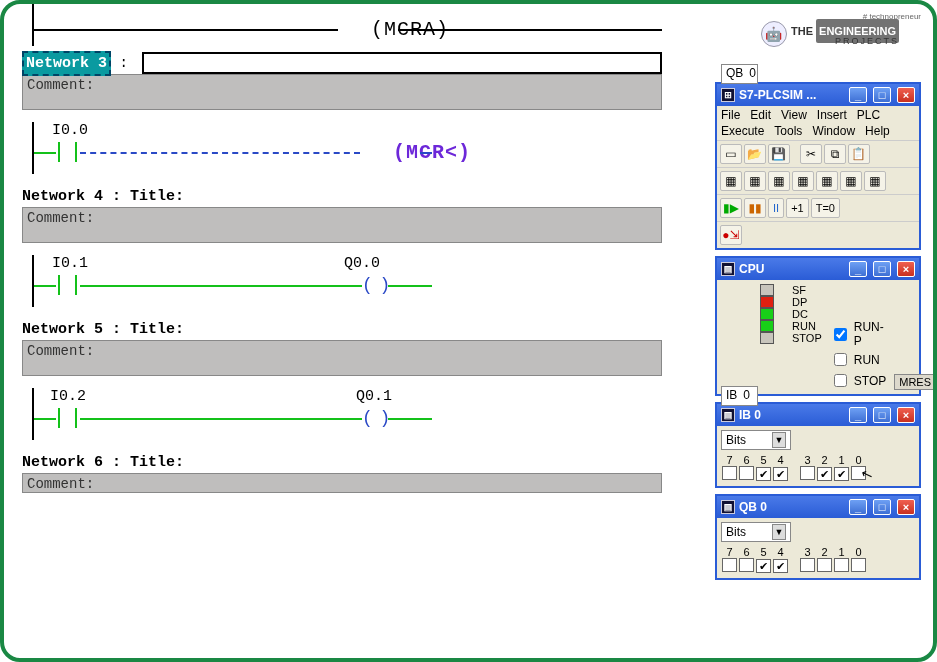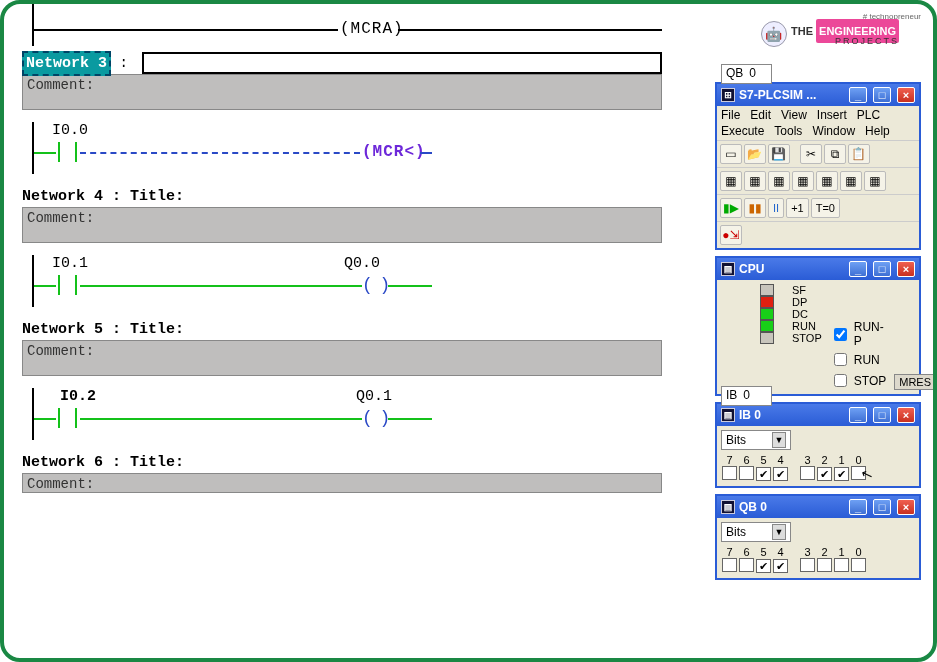--- a/index.html
+++ b/index.html
@@ -35,21 +35,21 @@
   .logo-row { display: flex; align-items: center; gap: 4px; }
   .logo-bot {
     width: 26px; height: 26px; border-radius: 50%;
     background: #eef; border: 1px solid #99a;
     display: flex; align-items: center; justify-content: center;
     font-size: 14px;
   }
   .logo-text { line-height: 1; }
   .logo-top { font-size: 8px; color: #666; text-align: right; }
   .logo-main { font-size: 11px; font-weight: bold; color: #333; }
-  .logo-eng { background: #ec4899; color: #fff; padding: 6px 3px; border-radius: 2px; }
+  .logo-eng { background: #737373; color: #fff; padding: 6px 3px; border-radius: 2px; }
   .logo-sub { font-size: 9px; text-align: right; color: #333; letter-spacing: 2px; }
 
   
   .rung-plain {
     position: relative;
     height: 40px;
     margin-bottom: 6px;
   }
   .powerrail {
     position: absolute; left: 10px; top: 0; bottom: 0;
@@ -57,23 +57,24 @@
   }
   .hwire {
     position: absolute; top: 50%; height: 0;
     border-top: 2px solid #000;
   }
   .hwire.green { border-top: 2px solid #14c11a; }
   .hwire.dash { border-top: 2px dashed #2a49c6; }
   .coil {
     position: absolute; top: 50%; transform: translateY(-50%);
     font-family: "Courier New", monospace;
-    font-size: 16px;
+    font-size: 20px;
     letter-spacing: 1px;
     white-space: nowrap;
+    margin-left: 31px;
   }
   .coil.dash { color: #6d28d9; font-weight: bold; }
   .addr {
     position: absolute;
     font-size: 15px;
     top: -18px;
     color: #000;
   }
   .contact {
     position: absolute; top: 50%; transform: translateY(-50%);
@@ -191,21 +192,21 @@
     align-self: flex-end;
   }
 
   .io-body { padding: 4px; background: #ece9d8; }
   .io-row1 { display: flex; gap: 4px; align-items: center; margin-bottom: 4px; }
   .io-field {
     height: 20px; border: 1px solid #888;
     background: #fff; padding: 1px 4px;
     font-size: 12px;
   }
-  .io-field.addr { width: 51px; display: flex; gap: 6px; }
+  .io-field.addr { width: 37px; display: flex; gap: 6px; }
   .io-select { width: 70px; display: flex; justify-content: space-between; align-items: center; }
   .sel-arrow { width: 14px; height: 16px; background: #ddd; border: 1px solid #888; display: inline-flex; align-items: center; justify-content: center; font-size: 9px; }
   .bit-row { display: flex; gap: 0; align-items: center; }
   .bit-col { width: 17px; text-align: center; font-size: 11px; }
   .bit-gap { width: 10px; }
   .bit-box { width: 15px; height: 14px; border: 1px solid #666; background: #fff; display: inline-flex; align-items: center; justify-content: center; font-size: 11px; margin: 0 auto; }
   .cursor-arrow {
     position: absolute;
     font-size: 14px;
     color: #000;
@@ -281,21 +282,21 @@
 
     <div class="net-title">
       <span>Network 5</span>
       <span>:</span>
       <span>Title:</span>
     </div>
     <div class="comment-block">Comment:</div>
 
     <div class="ladder-block">
       <div class="powerrail"></div>
-      <span class="addr" style="left:38px; top:0;font-weight:bold;">I0.2</span>
+      <span class="addr" style="left:28px; top:0;">I0.2</span>
       <span class="addr" style="left:334px; top:0;">Q0.1</span>
       <div class="hwire green" style="left:12px; top:30px; width:22px;"></div>
       <span class="contact" style="left:34px; top:30px; color:#14c11a;">
         <span class="bar"></span>&nbsp;<span class="bar"></span>
       </span>
       <div class="hwire green" style="left:58px; top:30px; width:282px;"></div>
       <span class="outparen" style="left:340px; top:30px;">(&nbsp;)</span>
       <div class="hwire green" style="left:366px; top:30px; width:44px;"></div>
     </div>
 

